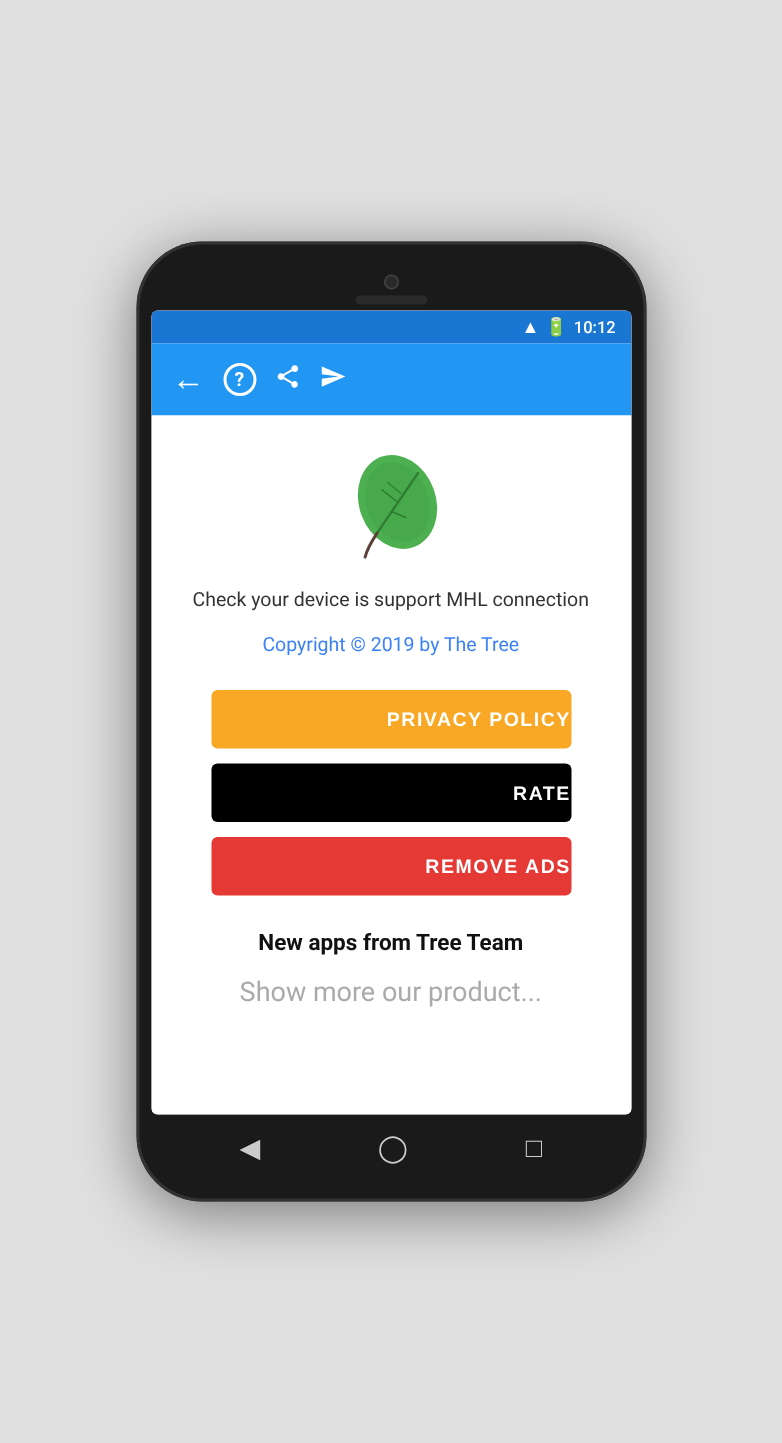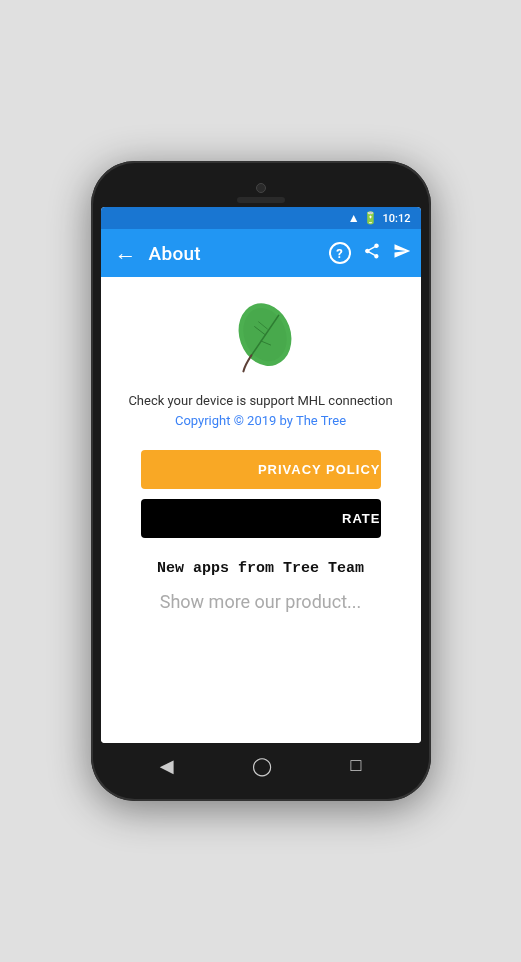--- a/index.html
+++ b/index.html
@@ -136,21 +136,21 @@
       color: #111;
       margin-bottom: 8px;
       text-align: center;
     }
 
     .app-description {
       font-size: 13px;
       color: #333;
       text-align: center;
       line-height: 1.5;
-      margin-bottom: 2px;
+      margin-bottom: 12px;
     }
 
     .app-email {
       font-size: 13px;
       color: #333;
       text-align: center;
       margin-bottom: 2px;
     }
 
     .app-copyright {
@@ -187,21 +187,20 @@
       background: #E53935;
     }
 
     .section-title {
       font-size: 15px;
       font-weight: 700;
       color: #111;
       text-align: center;
       margin-top: 12px;
       margin-bottom: 14px;
-      font-family: Liberation Mono, monospace;
     }
 
     .show-more {
       font-size: 18px;
       color: #aaa;
       text-align: center;
     }
 
     
     .phone-bottom-bezel {
@@ -243,21 +242,20 @@
         <span style="font-size:12px;">▲</span>
 
         <span style="font-size:12px;">🔋</span>
 
         <span>10:12</span>
       </div>
     </div>
 
     <div class="toolbar">
       <span class="toolbar-back">←</span>
-      <span class="toolbar-title">About</span>
       <div class="toolbar-actions">
         <span class="toolbar-icon" style="border:2px solid white; border-radius:50%; width:22px; height:22px; display:flex; align-items:center; justify-content:center; font-size:13px; font-weight:700;">?</span>
         <span class="toolbar-icon">
           <svg width="18" height="18" viewBox="0 0 24 24" fill="white">
             <path d="M18 16c-.8 0-1.5.3-2 .8l-7.3-4.2c0-.2.1-.4.1-.6s0-.4-.1-.6L16 7.2c.5.5 1.2.8 2 .8 1.7 0 3-1.3 3-3s-1.3-3-3-3-3 1.3-3 3c0 .2 0 .4.1.6L7.8 9.8C7.3 9.3 6.6 9 5.8 9c-1.7 0-3 1.3-3 3s1.3 3 3 3c.8 0 1.5-.3 2-.8l7.2 4.2c0 .2-.1.4-.1.6 0 1.6 1.3 2.9 2.9 2.9s2.9-1.3 2.9-2.9-1.2-3-2.7-3z"></path>
           </svg>
         </span>
         <span class="toolbar-icon">
           <svg width="18" height="18" viewBox="0 0 24 24" fill="white">
             <path d="M2.01 21L23 12 2.01 3 2 10l15 2-15 2z"></path>
@@ -278,20 +276,21 @@
         <line x1="62" y1="55" x2="50" y2="50" stroke="#2E7D32" stroke-width="1.2" stroke-linecap="round"></line>
 
         <path d="M38 68 Q30 80 28 88" stroke="#5D4037" stroke-width="2.5" fill="none" stroke-linecap="round"></path>
       </svg>
 
       <div class="app-description">Check your device is support MHL connection</div>
       <div class="app-copyright">Copyright © 2019 by The Tree</div>
 
       <button class="btn btn-privacy">PRIVACY POLICY</button>
       <button class="btn btn-rate">RATE</button>
+      <button class="btn btn-remove-ads">REMOVE ADS</button>
 
       <div class="section-title">New apps from Tree Team</div>
       <div class="show-more">Show more our product...</div>
 
     </div>
   </div>
 
   <div class="phone-bottom-bezel">
     <span class="nav-btn">◀</span>
     <span class="nav-btn">◯</span>

